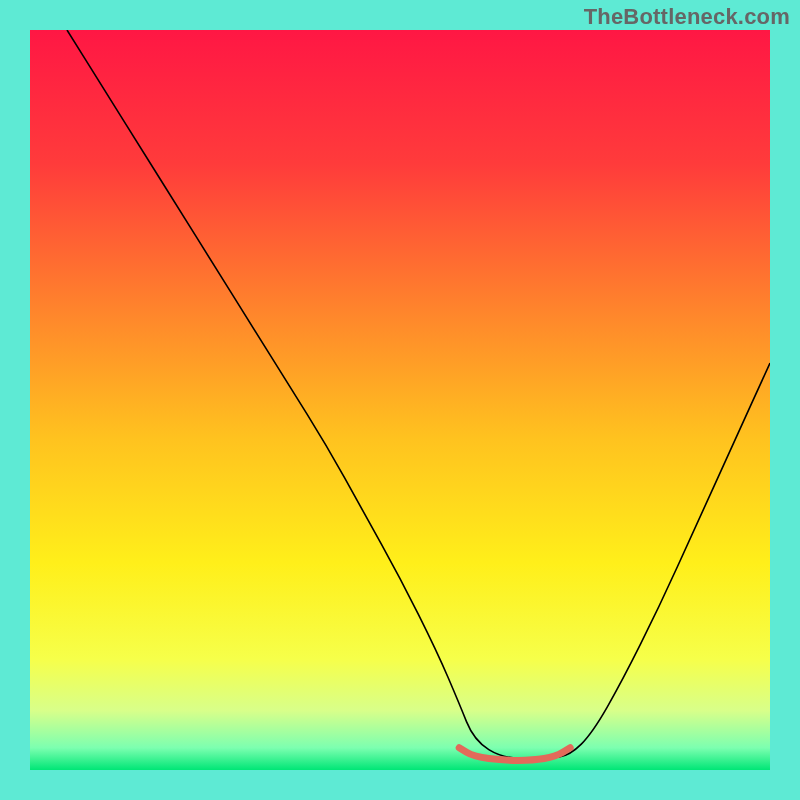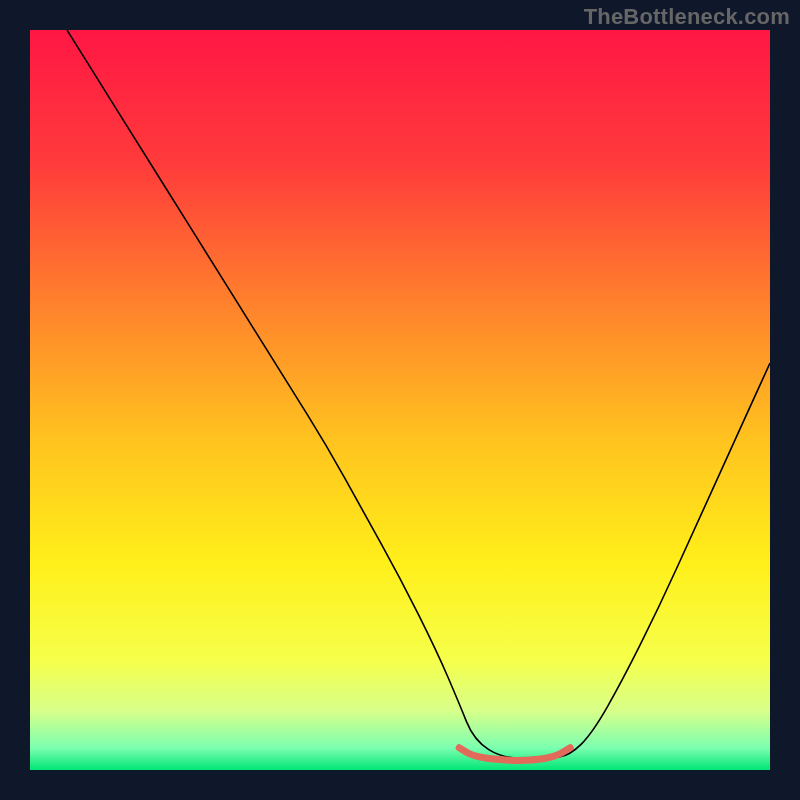--- a/index.html
+++ b/index.html
@@ -8,21 +8,21 @@
     width: 800px;
     height: 800px;
     background: #000;
     font-family: Arial, Helvetica, sans-serif;
     overflow: hidden;
   }
   .frame {
     position: relative;
     width: 800px;
     height: 800px;
-    background: #0f172a;
+    background: #5eead4;
   }
   .plot-area {
     position: absolute;
     left: 30px;
     top: 30px;
     width: 740px;
     height: 740px;
     overflow: hidden;
   }
   .gradient {

